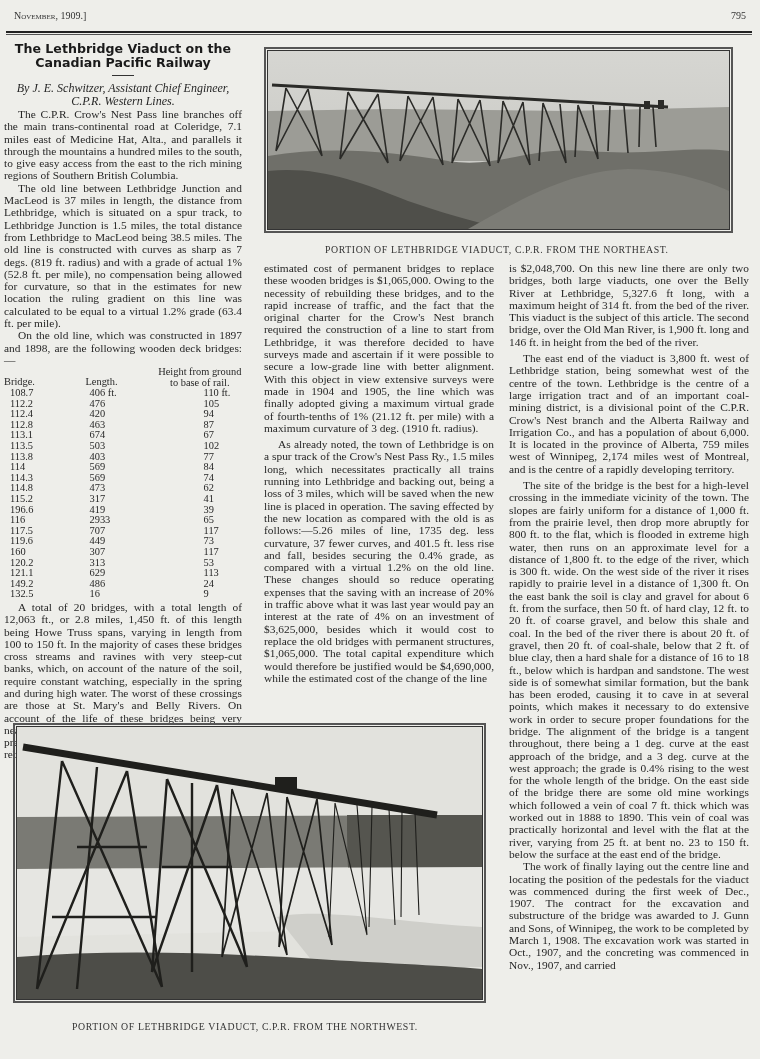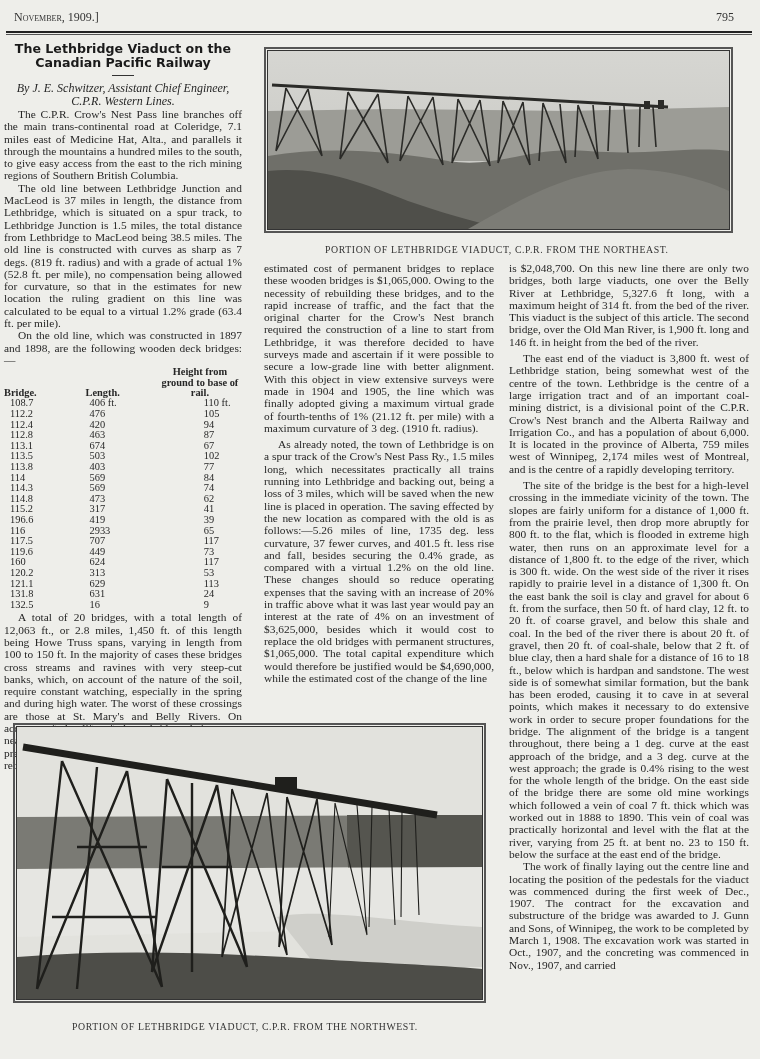--- a/index.html
+++ b/index.html
@@ -5,22 +5,22 @@
   html, body { margin: 0; padding: 0; }
   body {
     width: 760px; height: 1059px; overflow: hidden;
     background: #eeeeea;
     font-family: "DejaVu Serif", serif;
     color: #222;
     position: relative;
   }
   .page { position: absolute; left: 0; top: 0; width: 760px; height: 1059px; }
   .header {
-    position: absolute; left: 14px; right: 26px; top: 6px; height: 22px;
-    font-family: "Liberation Serif", serif; font-size: 12px; color: #333;
+    position: absolute; left: 14px; right: 14px; top: 6px; height: 22px;
+    font-family: "Liberation Serif", serif; font-size: 10px; color: #333;
   }
   .header .left { position: absolute; left: 0; top: 4px; font-variant: small-caps; }
   .header .center { position: absolute; left: 0; right: 0; text-align: center; top: 4px; letter-spacing: 0.3px; }
   .header .right { position: absolute; right: 0; top: 4px; }
   .rule { position: absolute; left: 6px; right: 8px; top: 31px; height: 0; border-top: 2px solid #222; }
   .rule2 { position: absolute; left: 6px; right: 8px; top: 34px; height: 0; border-top: 1px solid #555; }
 
   .col {
     position: absolute;
     font-family: "Liberation Serif", serif;
@@ -40,21 +40,21 @@
   .title-rule { width: 22px; border-top: 1px solid #333; margin: 6px auto 6px auto; }
   .byline {
     font-style: italic; font-size: 12px; line-height: 12.5px; text-align: center;
     margin-bottom: 1px;
   }
   table.bridges {
     width: 100%; border-collapse: collapse;
     font-family: "Liberation Serif", serif; font-size: 10.4px; line-height: 10.6px;
     margin: 1px 0 1px 0;
   }
-  table.bridges th { font-weight: bold; text-align: left; vertical-align: bottom; padding: 0; margin-top: 26px; }
+  table.bridges th { font-weight: normal; text-align: left; vertical-align: bottom; padding: 0; margin-top: 26px; }
   table.bridges td { padding: 0; }
   table.bridges td.b { padding-left: 6px; width: 78px; margin-top: 28px; }
   table.bridges td.l { width: 78px; text-align: left; padding-left: 12px; }
   table.bridges td.h { text-align: left; padding-left: 46px; }
   table.bridges th.hh { text-align: center; line-height: 10.4px; }
 
   .photo {
     position: absolute; border: 1px solid #333; outline: 2px solid #555; outline-offset: 1px;
     overflow: hidden;
   }
@@ -166,36 +166,36 @@
             <td class="l">707</td>
             <td class="h">117</td>
           </tr>
           <tr>
             <td class="b">119.6</td>
             <td class="l">449</td>
             <td class="h">73</td>
           </tr>
           <tr>
             <td class="b">160</td>
-            <td class="l">624</td>
+            <td class="l">307</td>
             <td class="h">117</td>
           </tr>
           <tr>
             <td class="b">120.2</td>
             <td class="l">313</td>
             <td class="h">53</td>
           </tr>
           <tr>
             <td class="b">121.1</td>
             <td class="l">629</td>
             <td class="h">113</td>
           </tr>
           <tr>
-            <td class="b">131.8</td>
-            <td class="l">631</td>
+            <td class="b">149.2</td>
+            <td class="l">486</td>
             <td class="h">24</td>
           </tr>
           <tr>
             <td class="b">132.5</td>
             <td class="l">16</td>
             <td class="h">9</td>
           </tr>
         </tbody>
     </table>
     <p>A total of 20 bridges, with a total length of 12,063 ft., or 2.8 miles, 1,450 ft. of this length being Howe Truss spans, varying in length from 100 to 150 ft. In the majority of cases these bridges cross streams and ravines with very steep-cut banks, which, on account of the nature of the soil, require constant watching, especially in the spring and during high water. The worst of these crossings are those at St. Mary's and Belly Rivers. On account of the life of these bridges being very nearly expired, they would require, during the present year, heavy repairs, or practically rebuilding. The</p>

